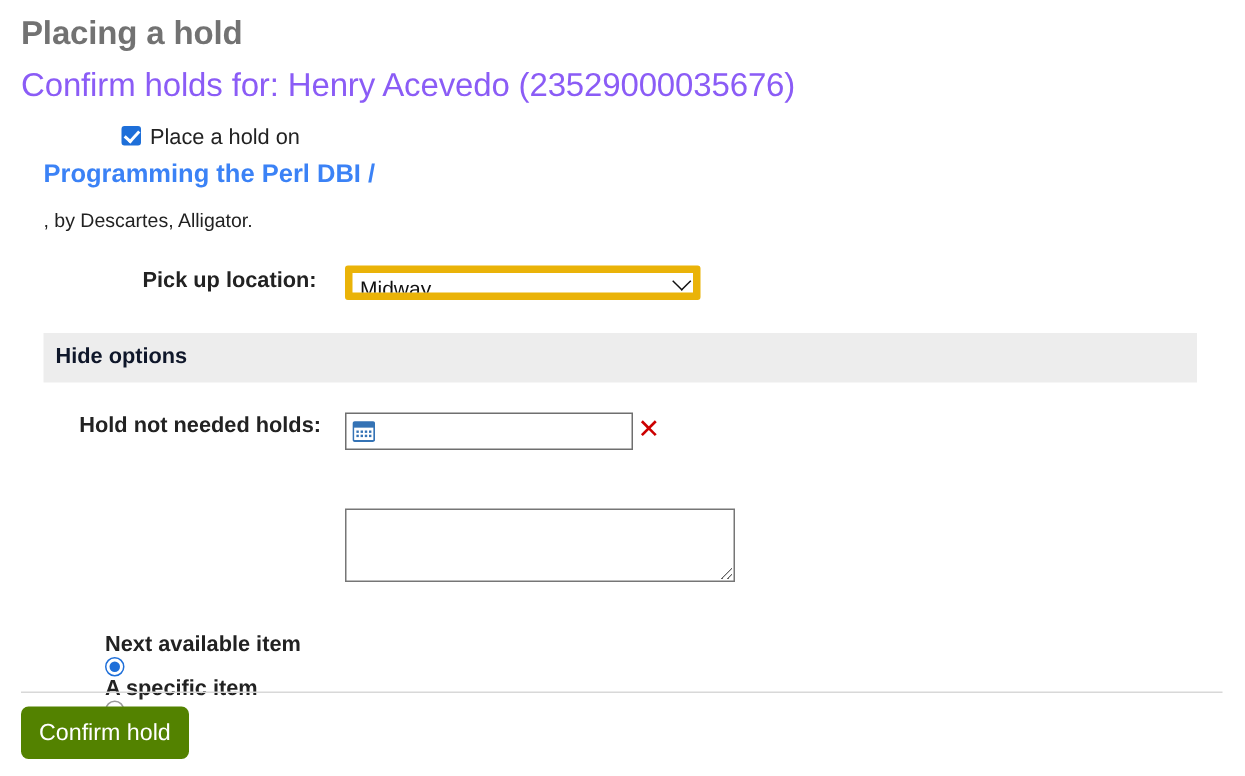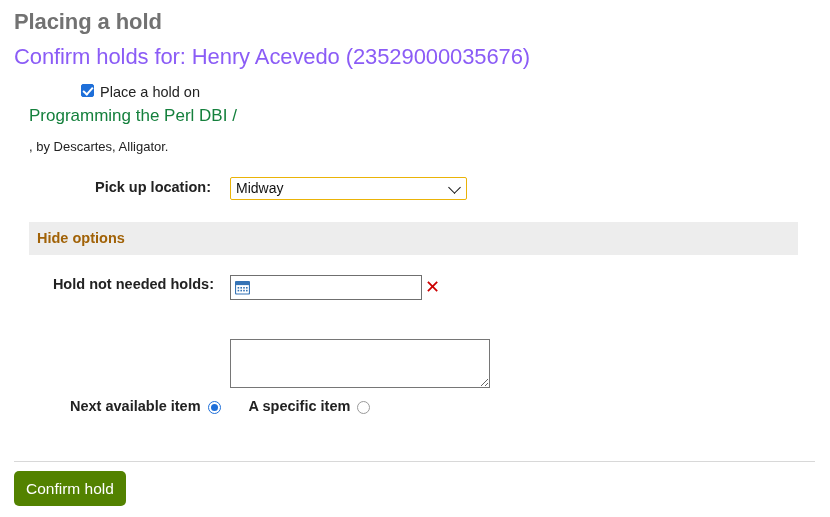--- a/index.html
+++ b/index.html
@@ -38,59 +38,59 @@
   .cb-box::after {
     content: ""; position: absolute;
     left: 3px; top: 0px; width: 4px; height: 8px;
     border: solid #ffffff; border-width: 0 2px 2px 0;
     transform: rotate(42deg);
   }
   .cb-label { font-size: 14.5px; color: #222222; white-space: nowrap; }
 
   .rec-title {
     position: absolute; left: 29px; top: 106px;
-    font-size: 17px; font-weight: normal; color: #15803d;
+    font-size: 17px; font-weight: bold; color: #3b82f6;
     text-decoration: none; white-space: nowrap; cursor: pointer;
   }
   .rec-author {
     position: absolute; left: 29px; top: 139px;
     font-size: 13px; color: #222222; white-space: nowrap;
   }
 
   
   .lbl-pickup {
     position: absolute; left: 95px; top: 179px;
     font-size: 14.5px; font-weight: bold; color: #222222;
     white-space: nowrap;
   }
   .sel-pickup {
     position: absolute; left: 230px; top: 177px;
     width: 237px; height: 23px;
-    border: 1px solid #eab308; border-radius: 2px;
+    border: 5px solid #eab308; border-radius: 2px;
     background: #ffffff; font-family: "Liberation Sans", sans-serif;
     font-size: 14px; color: #111111;
     padding: 0 22px 0 5px;
     -webkit-appearance: none; -moz-appearance: none; appearance: none;
     cursor: pointer; line-height: 21px;
   }
   .sel-caret {
     position: absolute; left: 450px; top: 183px;
     width: 9px; height: 9px; pointer-events: none;
     border: solid #111111; border-width: 0 1.8px 1.8px 0;
     transform: rotate(45deg);
   }
 
   
   .opt-bar {
     position: absolute; left: 29px; top: 222px;
     width: 769px; height: 33px; background: #ededed;
   }
   .opt-link {
     position: absolute; left: 37px; top: 230px;
-    font-size: 14.5px; font-weight: bold; color: #a16207;
+    font-size: 14.5px; font-weight: bold; color: #0f172a;
     text-decoration: none; cursor: pointer; white-space: nowrap;
   }
 
   
   .lbl-notneeded {
     position: absolute; left: 40px; top: 275px;
     width: 174px; text-align: right;
     font-size: 14.5px; font-weight: bold; color: #222222;
     line-height: 19px;
   }
@@ -123,22 +123,22 @@
   .ta-notes {
     position: absolute; left: 230px; top: 339px;
     width: 260px; height: 49px;
     border: 1px solid #767676; background: #ffffff;
     font-family: "Liberation Sans", sans-serif; font-size: 14px;
     color: #111; padding: 3px 4px; resize: both; outline: none;
   }
 
   
   .radio-row {
-    position: absolute; left: 70px; top: 398px;
-    display: flex; align-items: flex-end; white-space: nowrap;
+    position: absolute; left: 70px; top: 422px;
+    display: flex; align-items: flex-start; white-space: nowrap; flex-direction: column;
   }
   .r-label {
     font-size: 14.5px; font-weight: bold; color: #222222;
     margin-right: 7px;
   }
   .r-dot {
     width: 13px; height: 13px; border-radius: 50%;
     border: 1px solid #9a9a9a; background: #ffffff;
     position: relative; flex: none; cursor: pointer;
   }

